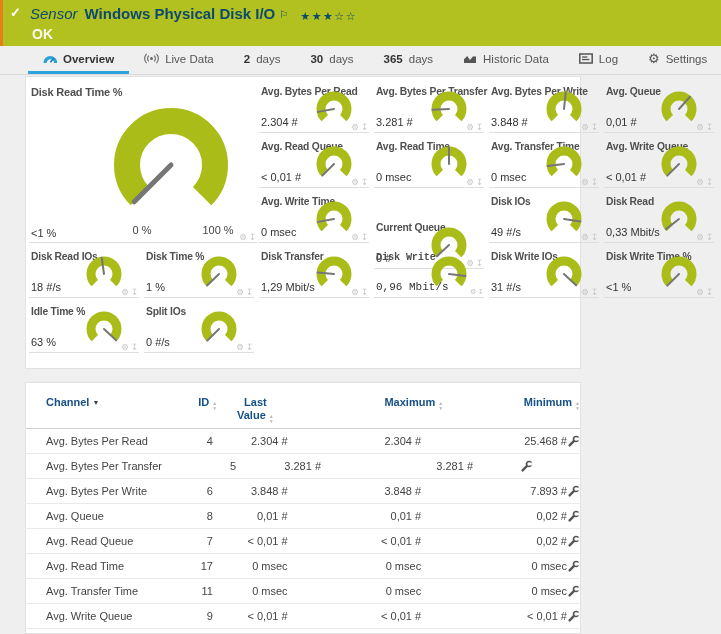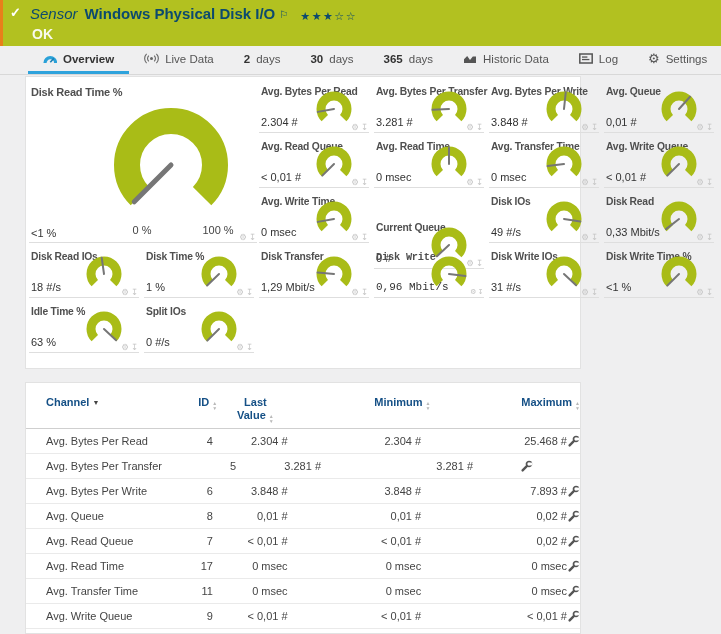--- a/index.html
+++ b/index.html
@@ -424,25 +424,25 @@
             <span>▲</span>
             <span>▼</span>
           </i></div>
       <div class="hc h-last">
           <div>Last</div>
           <div><span>Value</span><i class="sorts">
               <span>▲</span>
               <span>▼</span>
             </i></div>
         </div>
-      <div class="hc h-min"><span>Minimum</span><i class="sorts">
+      <div class="hc h-max"><span>Maximum</span><i class="sorts">
             <span>▲</span>
             <span>▼</span>
           </i></div>
-      <div class="hc h-max"><span>Maximum</span><i class="sorts">
+      <div class="hc h-min"><span>Minimum</span><i class="sorts">
             <span>▲</span>
             <span>▼</span>
           </i></div>
     </div>
     <div class="tbody" id="tbody">
         <div class="trow">
       <div class="c channel">Avg. Bytes Per Read</div>
       <div class="c id">4</div>
       <div class="c last">2.304 #</div>
       <div class="c min">2.304 #</div>

